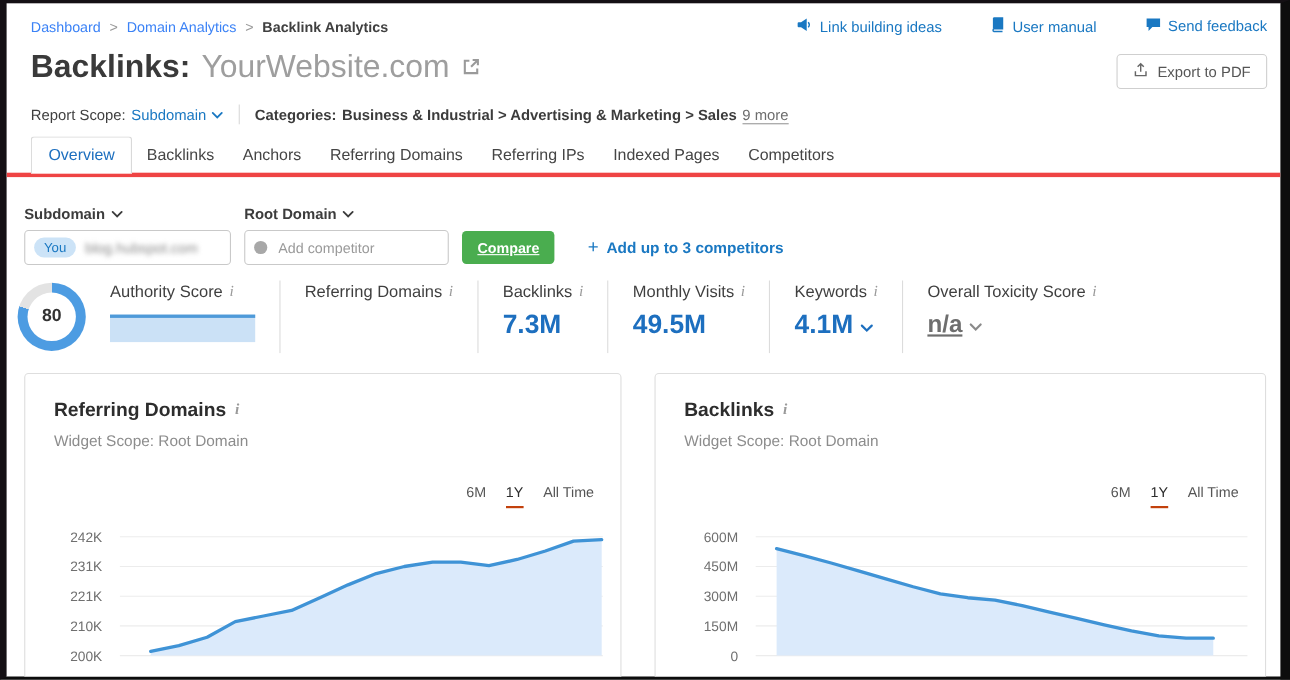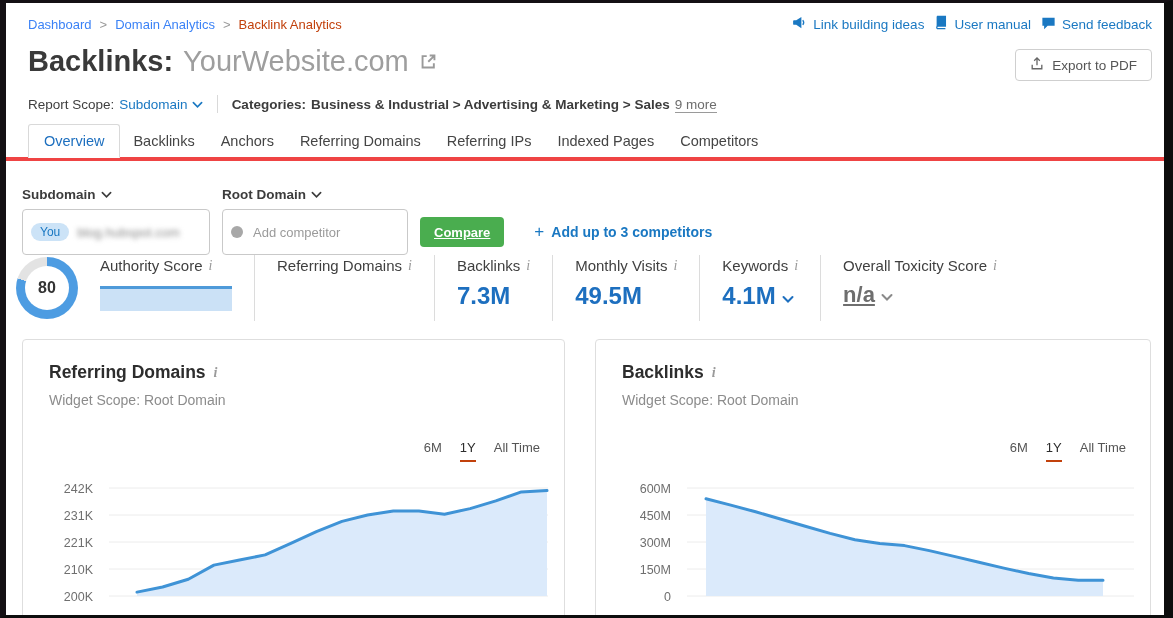--- a/index.html
+++ b/index.html
@@ -7,23 +7,23 @@
     position:relative;width:1173px;height:618px;box-sizing:border-box;
     background:#fff;overflow:hidden;
     border-left:6px solid #141014;border-top:3px solid #141014;
     border-right:9px solid #0d0d0d;border-bottom:3px solid #0d0d0d;
     font-family:"Liberation Sans","DejaVu Sans",sans-serif;color:#3f3f3f;
   }
   
   .topbar{position:absolute;left:22px;right:12px;top:12px;display:flex;justify-content:space-between;align-items:center;}
   .breadcrumb{font-size:13px;color:#8c8c8c;display:flex;align-items:center;}
   .bc-item{color:#3b82f6;}
-  .bc-item.last{color:#c2410c;font-weight:400;}
+  .bc-item.last{color:#404040;font-weight:700;}
   .bc-sep{margin:0 8px;color:#9a9a9a;}
-  .hlinks{display:flex;align-items:flex-end;gap:10px;}
+  .hlinks{display:flex;align-items:flex-start;gap:44px;}
   .hlink{display:flex;align-items:center;gap:6px;color:#1a78c2;font-size:13.5px;text-decoration:none;cursor:pointer;}
   .hlink svg{flex:0 0 auto;}
   
   .titlerow{position:absolute;left:22px;right:12px;top:40px;display:flex;justify-content:space-between;align-items:flex-start;}
   .bigtitle{font-size:29px;line-height:36px;display:flex;align-items:center;gap:10px;margin:0;font-weight:400;}
   .bigtitle .t1{font-weight:700;color:#3a3a3a;}
   .bigtitle .t2{color:#9e9e9e;}
   .export-btn{display:flex;align-items:center;gap:8px;background:#fff;border:1px solid #cfcfcf;border-radius:4px;
     padding:6px 14px;font-size:13.5px;color:#555;cursor:pointer;font-family:inherit;margin-top:6px;}
   
@@ -38,21 +38,21 @@
   .tabs{position:absolute;left:0;right:0;top:124px;height:34px;display:flex;align-items:flex-end;
     border-bottom:4px solid #ef4444;padding-left:22px;box-sizing:border-box;}
   .tab{font-size:14.5px;color:#454545;padding:8px 13px;cursor:pointer;white-space:nowrap;}
   .tab.active{color:#1d6fbf;background:#fff;border:1px solid #d9d9d9;border-bottom:1px solid #fff;
     margin-bottom:-1px;border-radius:3px 3px 0 0;padding:8px 15px;}
   
   .filter-labels{position:absolute;left:16px;top:184px;display:flex;font-size:13.5px;font-weight:600;color:#3c3c3c;}
   .flabel{display:flex;align-items:center;gap:5px;cursor:pointer;}
   .flabel.first{width:200px;}
   .filter-row{position:absolute;left:16px;top:206px;display:flex;align-items:center;}
-  .pseudo-input{box-sizing:border-box;height:46px;border:1px solid #c9c9c9;border-radius:4px;background:#fff;
+  .pseudo-input{box-sizing:border-box;height:32px;border:1px solid #c9c9c9;border-radius:4px;background:#fff;
     display:flex;align-items:center;padding:0 8px;}
   .input-you{width:188px;margin-right:12px;gap:8px;}
   .you-pill{background:#cce3f7;color:#1a78c2;font-size:12px;padding:2px 9px;border-radius:10px;flex:0 0 auto;}
   .blurtxt{filter:blur(2.5px);color:#8a8a8a;font-size:13px;white-space:nowrap;overflow:hidden;}
   .input-competitor{width:186px;margin-right:12px;gap:8px;}
   .gray-dot{width:12px;height:12px;border-radius:50%;background:#a8a8a8;flex:0 0 auto;}
   .input-competitor input{border:none;outline:none;font-size:13px;color:#be185d;width:130px;font-family:inherit;}
   .input-competitor input::placeholder{color:#9a9a9a;}
   .compare-btn{height:30px;background:#4aad4f;color:#fff;border:none;border-radius:4px;padding:0 14px;
     font-size:13px;font-weight:600;cursor:pointer;font-family:inherit;text-decoration:underline;}

